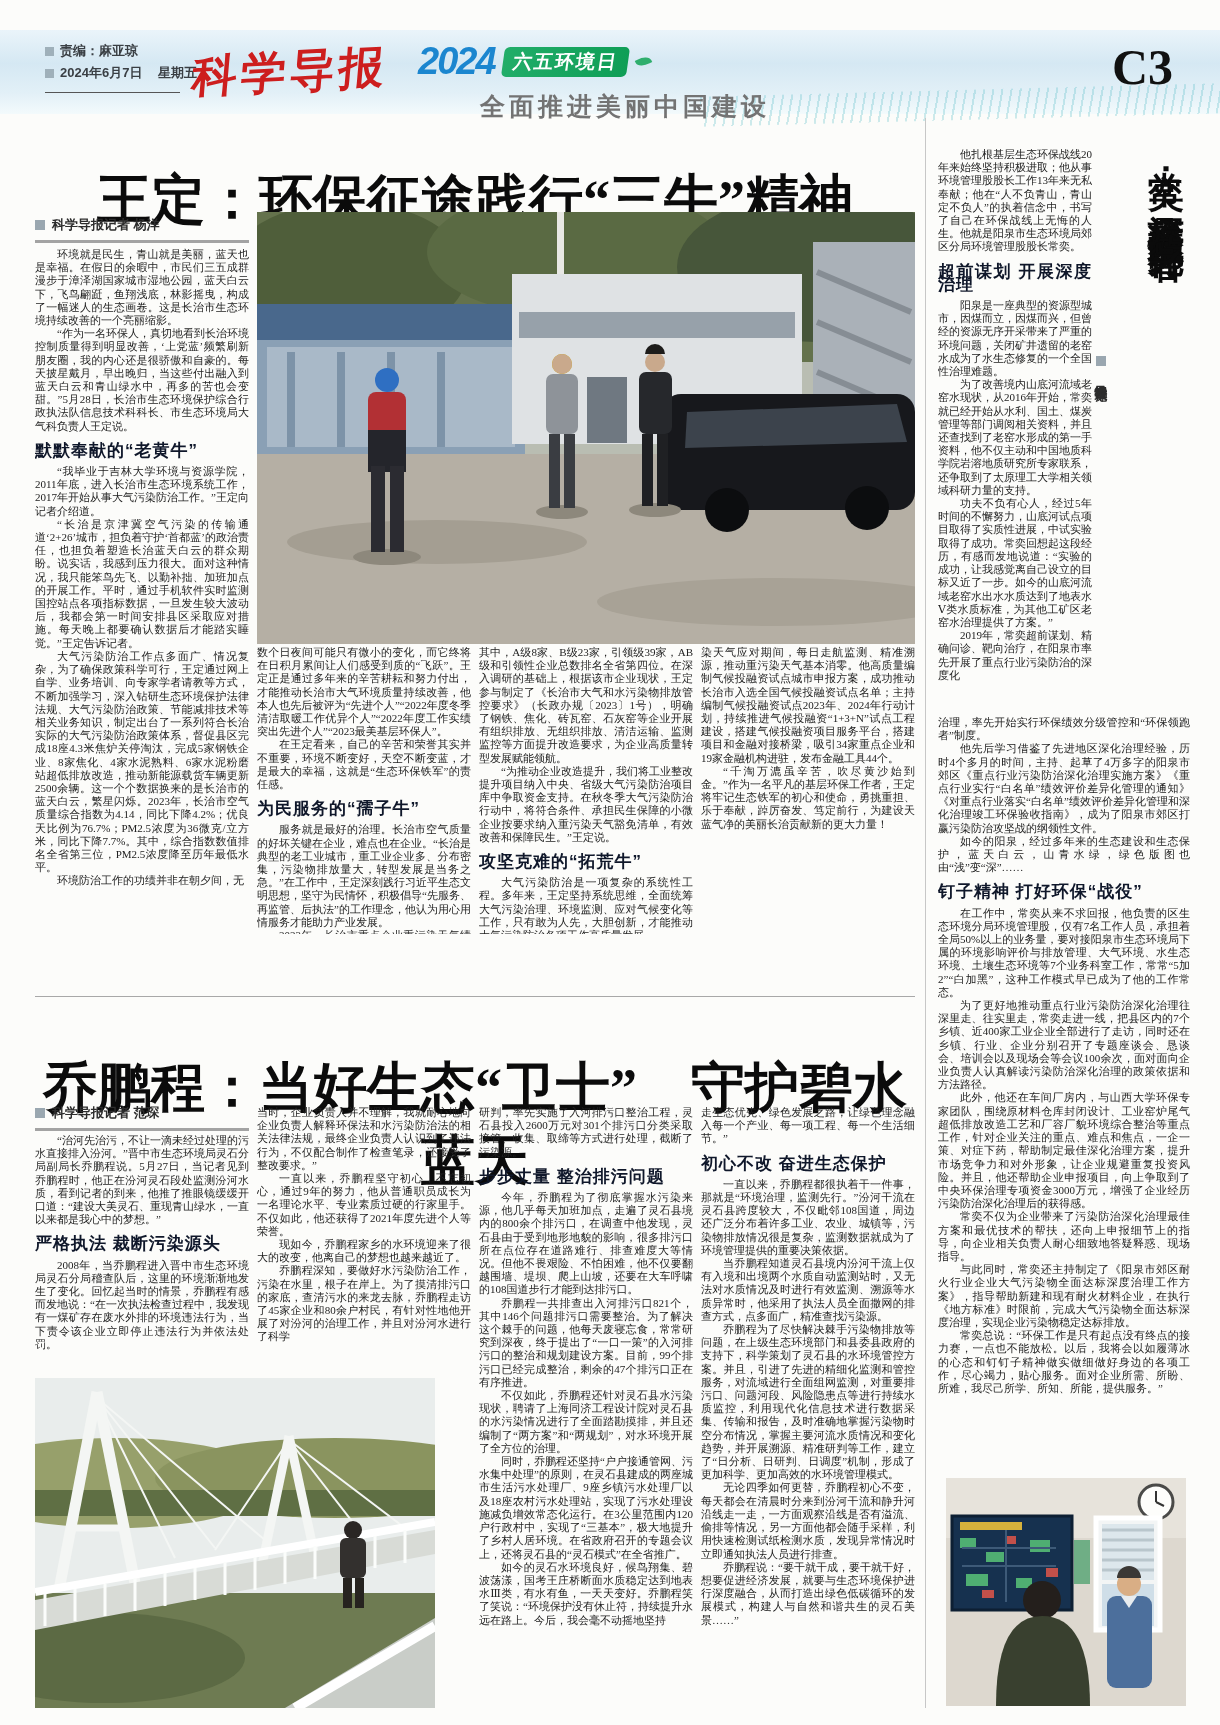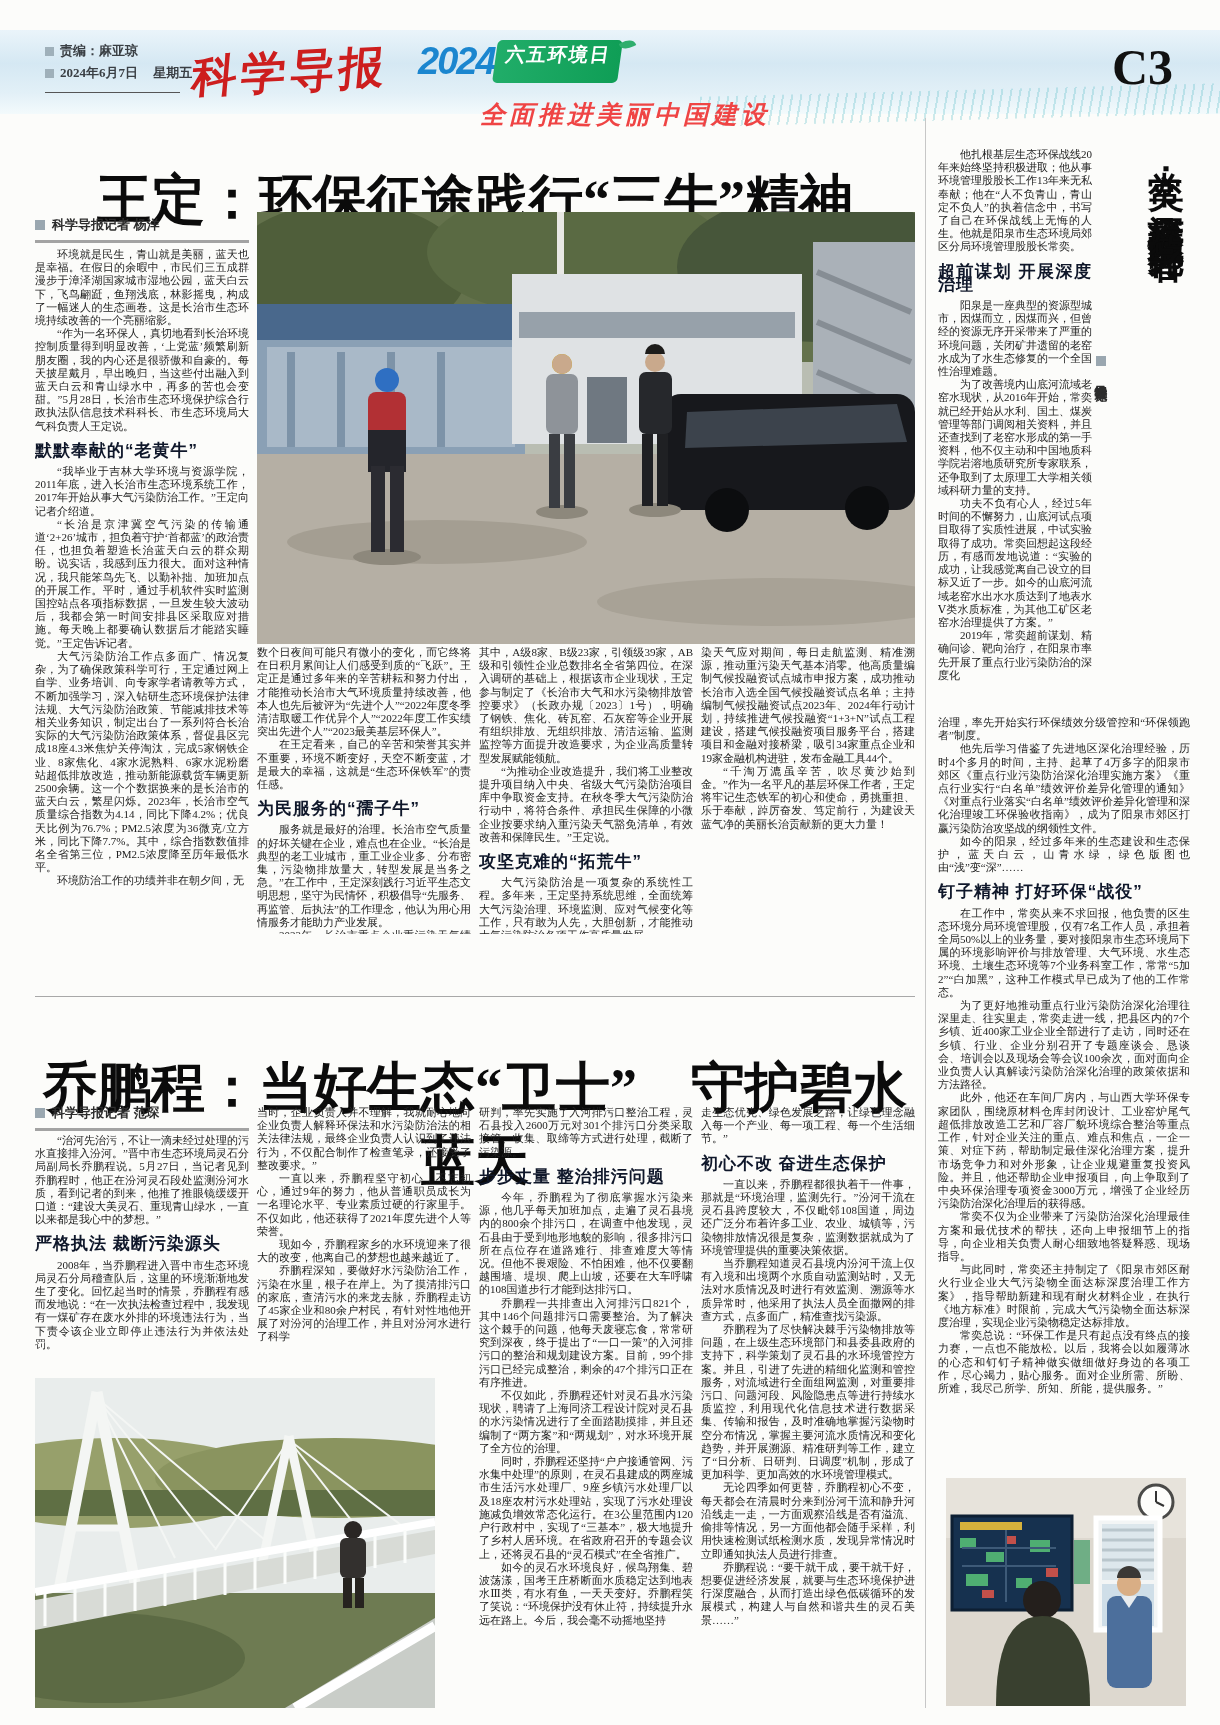--- a/index.html
+++ b/index.html
@@ -7,36 +7,36 @@
     width:1220px;height:1725px;position:relative;background:#fcfcfa;
     font-family:"Liberation Serif","DejaVu Serif",serif;color:#1c1c1c;overflow:hidden;
   }
   .abs{position:absolute;}
   
   .band{top:30px;left:0;width:1220px;height:84px;
     background:linear-gradient(180deg,#eaf4fa 0%,#d5e8f3 40%,#e2f0f7 75%,#f3fafc 100%);}
   .band::after{content:"";position:absolute;right:0;bottom:-6px;width:520px;height:30px;
     background:repeating-linear-gradient(100deg,rgba(80,185,195,.28) 0 2px,transparent 2px 9px);
     transform:skewY(-1.5deg);}
-  .meta{top:40px;left:45px;font-family:Liberation Serif, serif;
+  .meta{top:40px;left:45px;font-family:Liberation Sans, sans-serif;
     font-size:13px;font-weight:bold;color:#3a3f44;line-height:22px;}
   .meta .row{display:flex;align-items:center;gap:6px;}
   .meta .sq{width:9px;height:9px;background:#9fb0ba;display:inline-block;}
   .meta-rule{top:92px;left:45px;width:135px;border-top:1.5px solid #555;}
   .masthead{top:42px;left:192px;color:#cd1e1e;font-size:45px;font-weight:bold;
     letter-spacing:4px;transform:rotate(-3deg) skewX(-8deg);}
-  .banner{top:40px;left:418px;display:flex;}
+  .banner{top:40px;left:418px;display:flex;align-items:center;gap:8px;}
   .banner-year{color:#1b86cf;font-size:38px;font-weight:bold;font-style:italic;
     font-family:"Liberation Sans",sans-serif;letter-spacing:-2px;}
   .banner-event{background:linear-gradient(90deg,#21ad69,#0f9e56);color:#fff;border-radius:5px;
     padding:2px 10px;font-weight:bold;font-size:19px;letter-spacing:2px;transform:skewX(-8deg);
     font-family:"Liberation Sans",sans-serif;}
   .leaf{width:15px;height:9px;background:#2fae6d;border-radius:0 80% 0 80%;
     transform:rotate(-28deg);display:inline-block;}
-  .slogan{top:98px;left:480px;color:#ef4444;font-size:25px;font-weight:bold;font-style:italic;
+  .slogan{top:90px;left:480px;color:#737373;font-size:25px;font-weight:bold;
     letter-spacing:4px;font-family:"Liberation Sans",sans-serif;}
   .pageno{top:38px;left:1112px;font-size:50px;font-weight:bold;font-family:"Liberation Serif",serif;color:#111;}
   
   .headline{font-weight:900;text-align:center;color:#0b0b0b;letter-spacing:0px;
     font-family:"Liberation Serif","DejaVu Serif",serif;}
   .hl1{top:128px;left:35px;width:880px;font-size:54px;}
   .hl2{top:1016px;left:35px;width:880px;font-size:54px;}
   .byline{font-family:"Liberation Sans",sans-serif;font-size:13px;font-weight:bold;color:#2c2c2c;
     border-bottom:3px solid #a3a3a3;padding:4px 0 6px;display:flex;align-items:center;gap:7px;}
   .byline .sq{width:10px;height:10px;background:#9aa7b0;display:inline-block;flex:none;}

